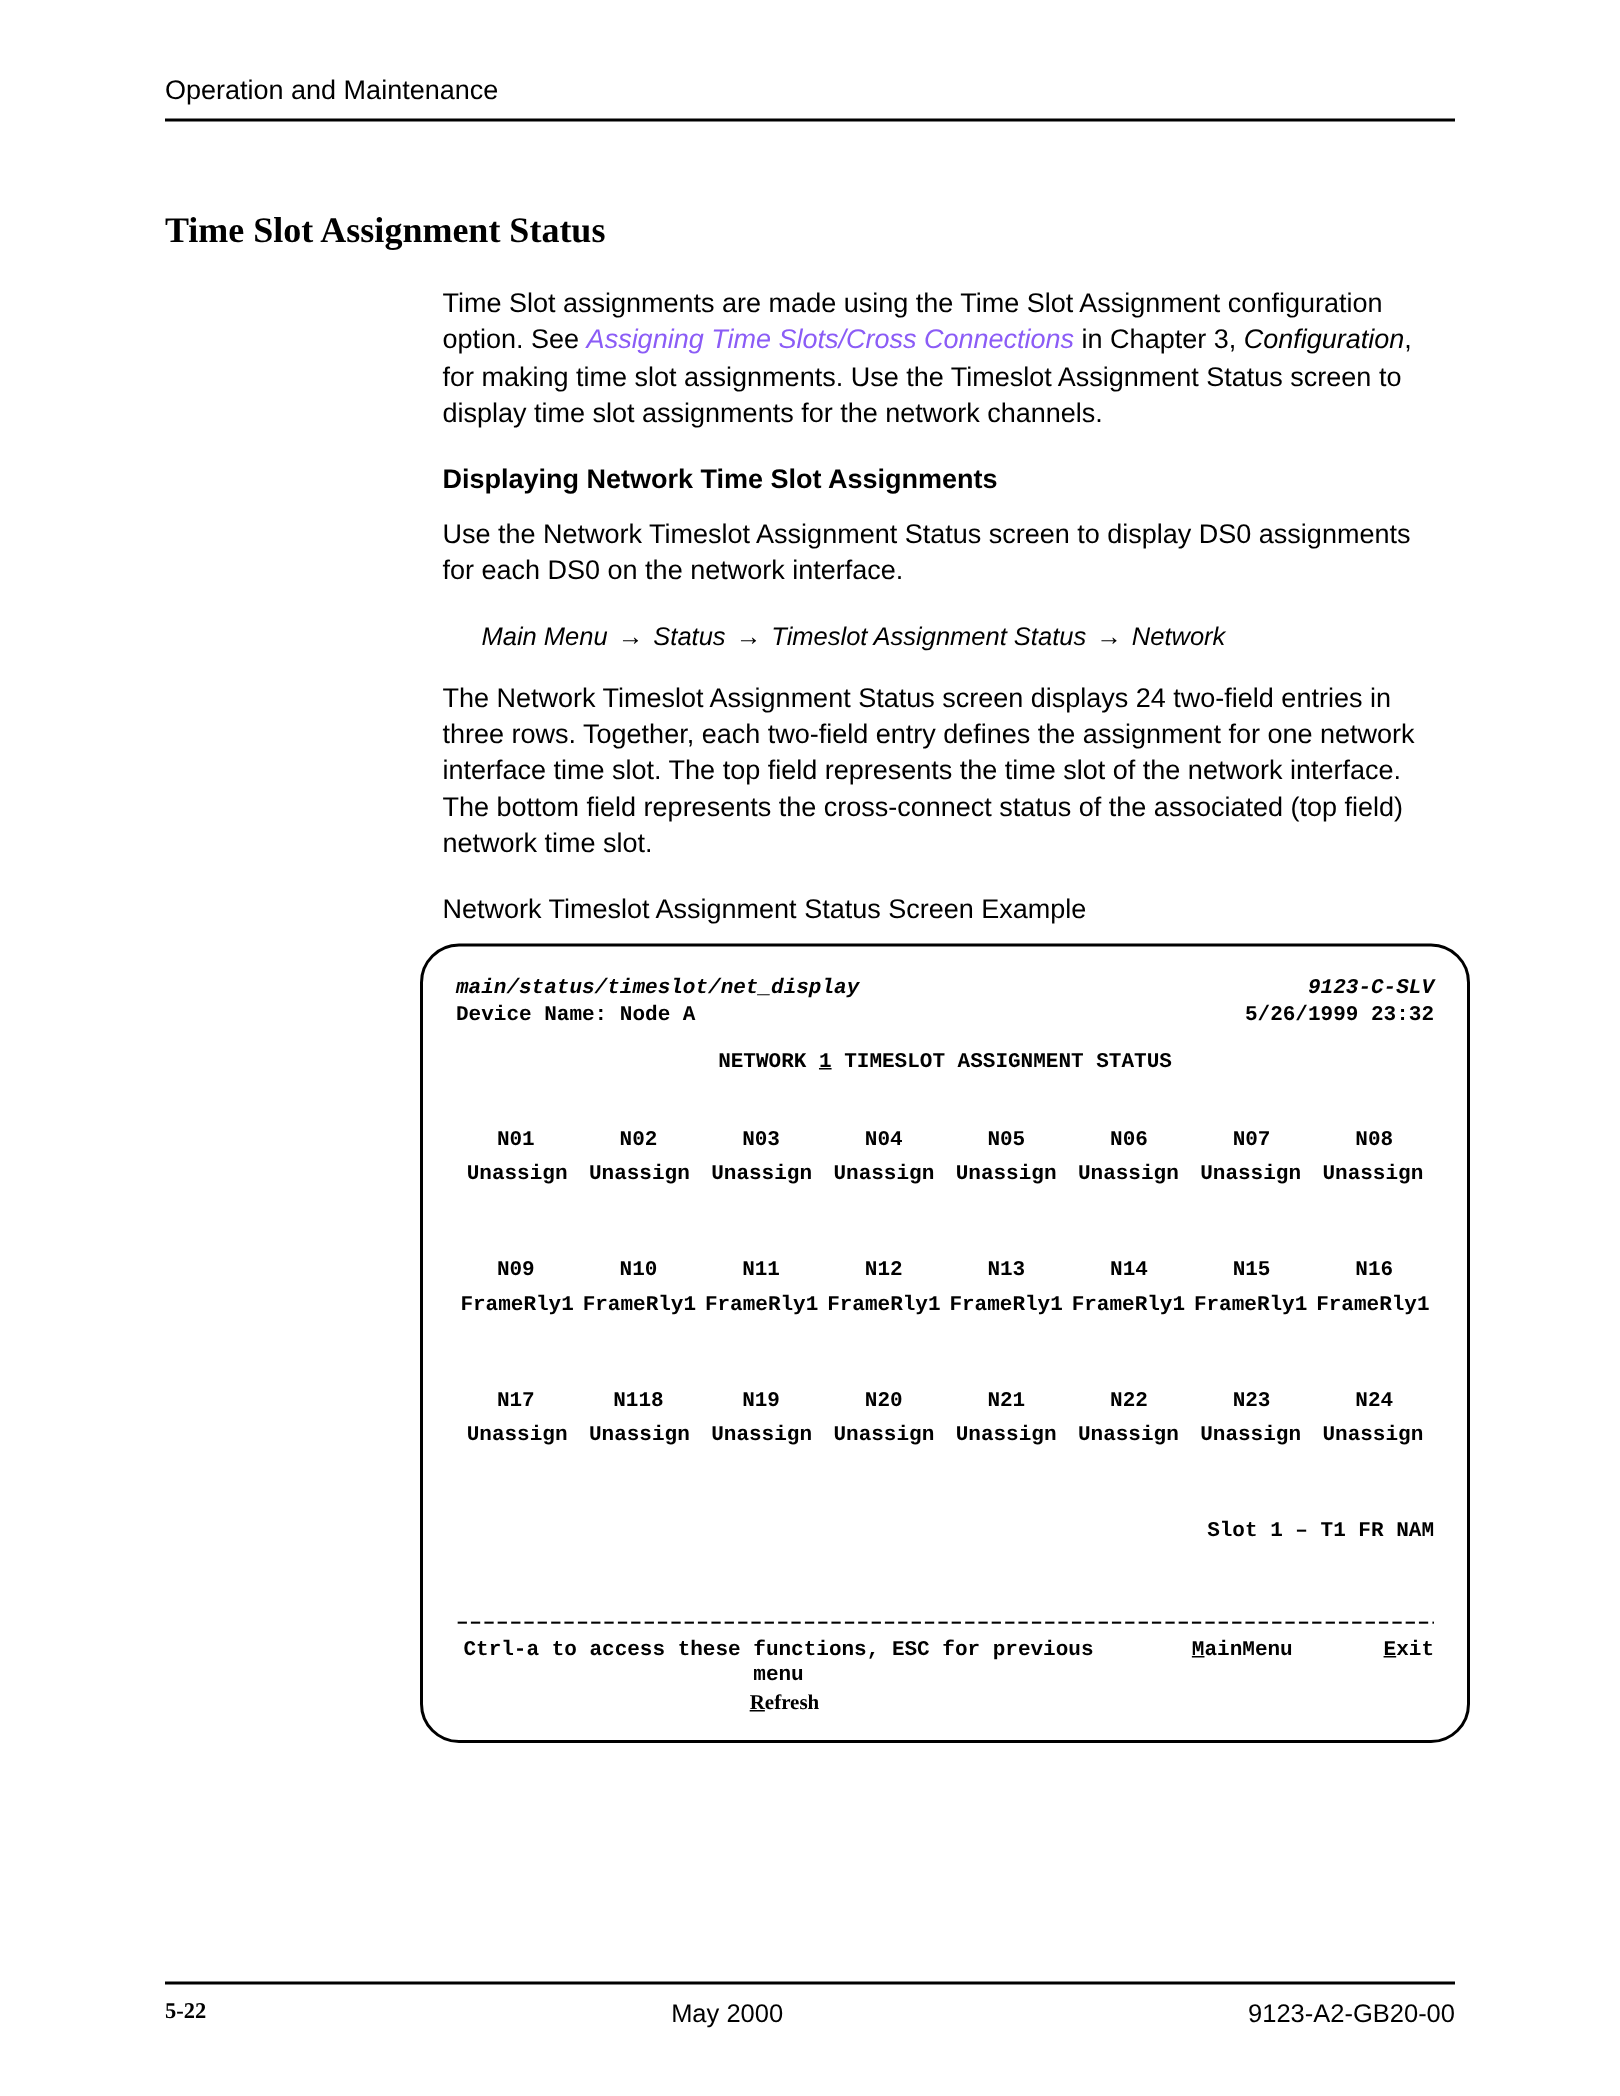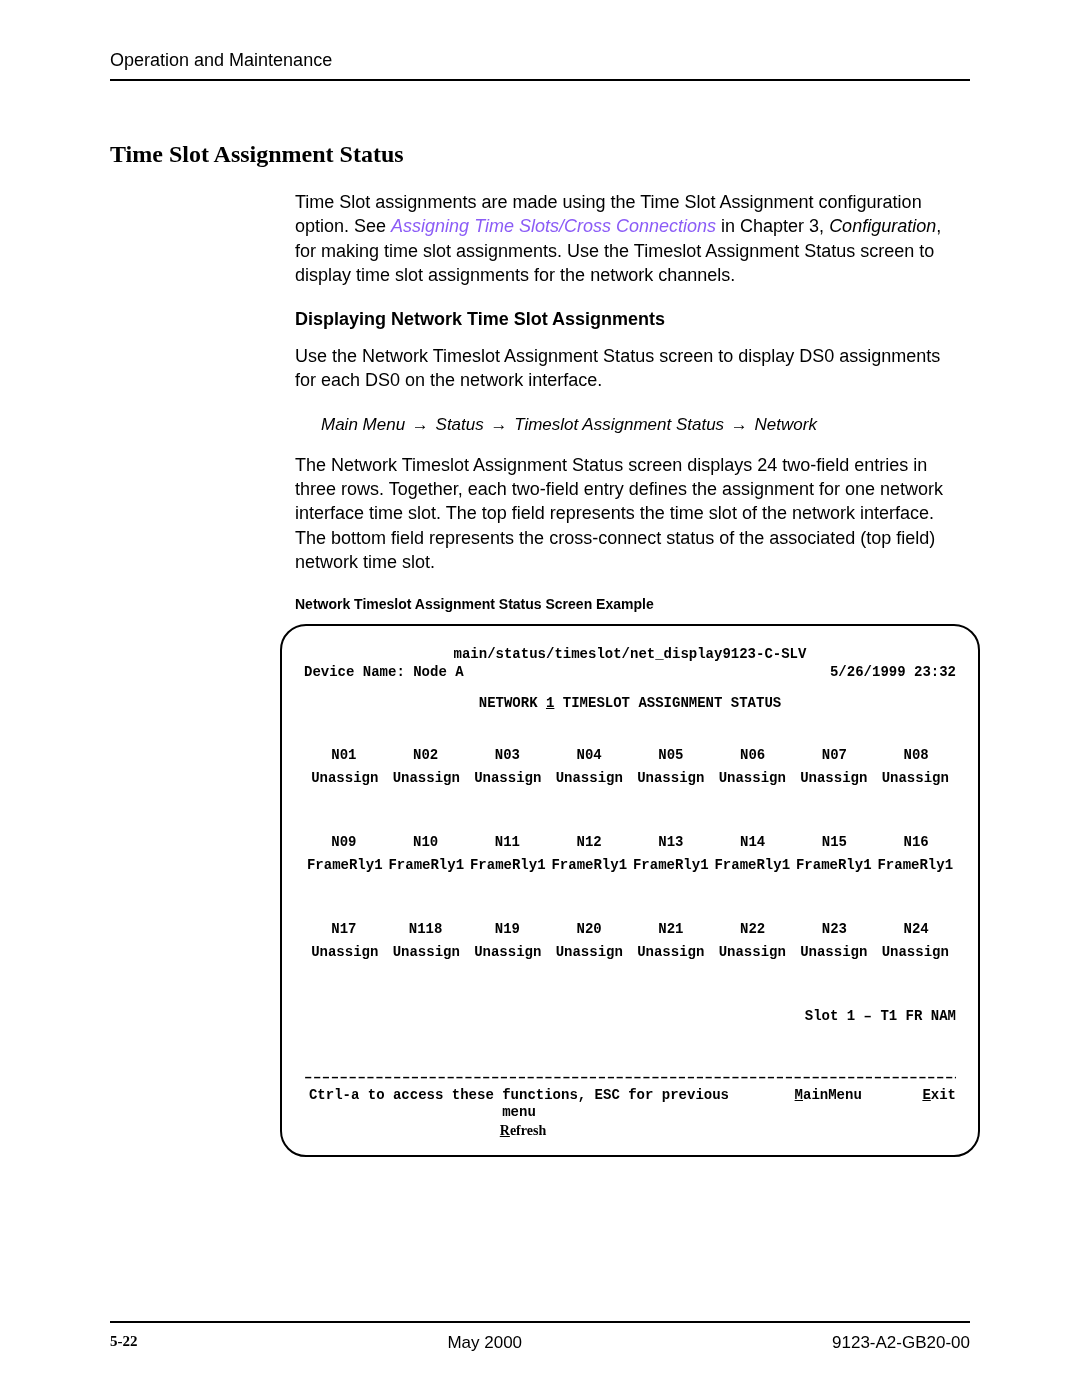--- a/index.html
+++ b/index.html
@@ -52,38 +52,39 @@
   .nav-path {
     font-style: italic;
     font-size: 17px;
     margin: 4px 0 18px 26px;
   }
   .arrow {
     font-style: normal;
     padding: 0 2px;
   }
   .screen-title {
-    font-weight: bold;
-    font-size: 14px;
+    font-weight: normal;
+    font-size: 18px;
     margin: 4px 0 12px 0;
   }
   .terminal-box {
     border: 2px solid #000;
     border-radius: 26px;
     padding: 20px 22px 16px 22px;
     font-family: "Courier New", Courier, monospace;
     font-size: 14px;
     font-weight: bold;
     line-height: 1.25;
     margin-left: 170px;
     margin-right: -10px;
   }
   .term-header {
     display: flex;
-    justify-content: center;
+    justify-content: space-between;
+    font-style: italic;
   }
   .term-row2 {
     display: flex;
     justify-content: space-between;
     margin-bottom: 14px;
   }
   .term-title {
     text-align: center;
     margin-bottom: 14px;
   }

